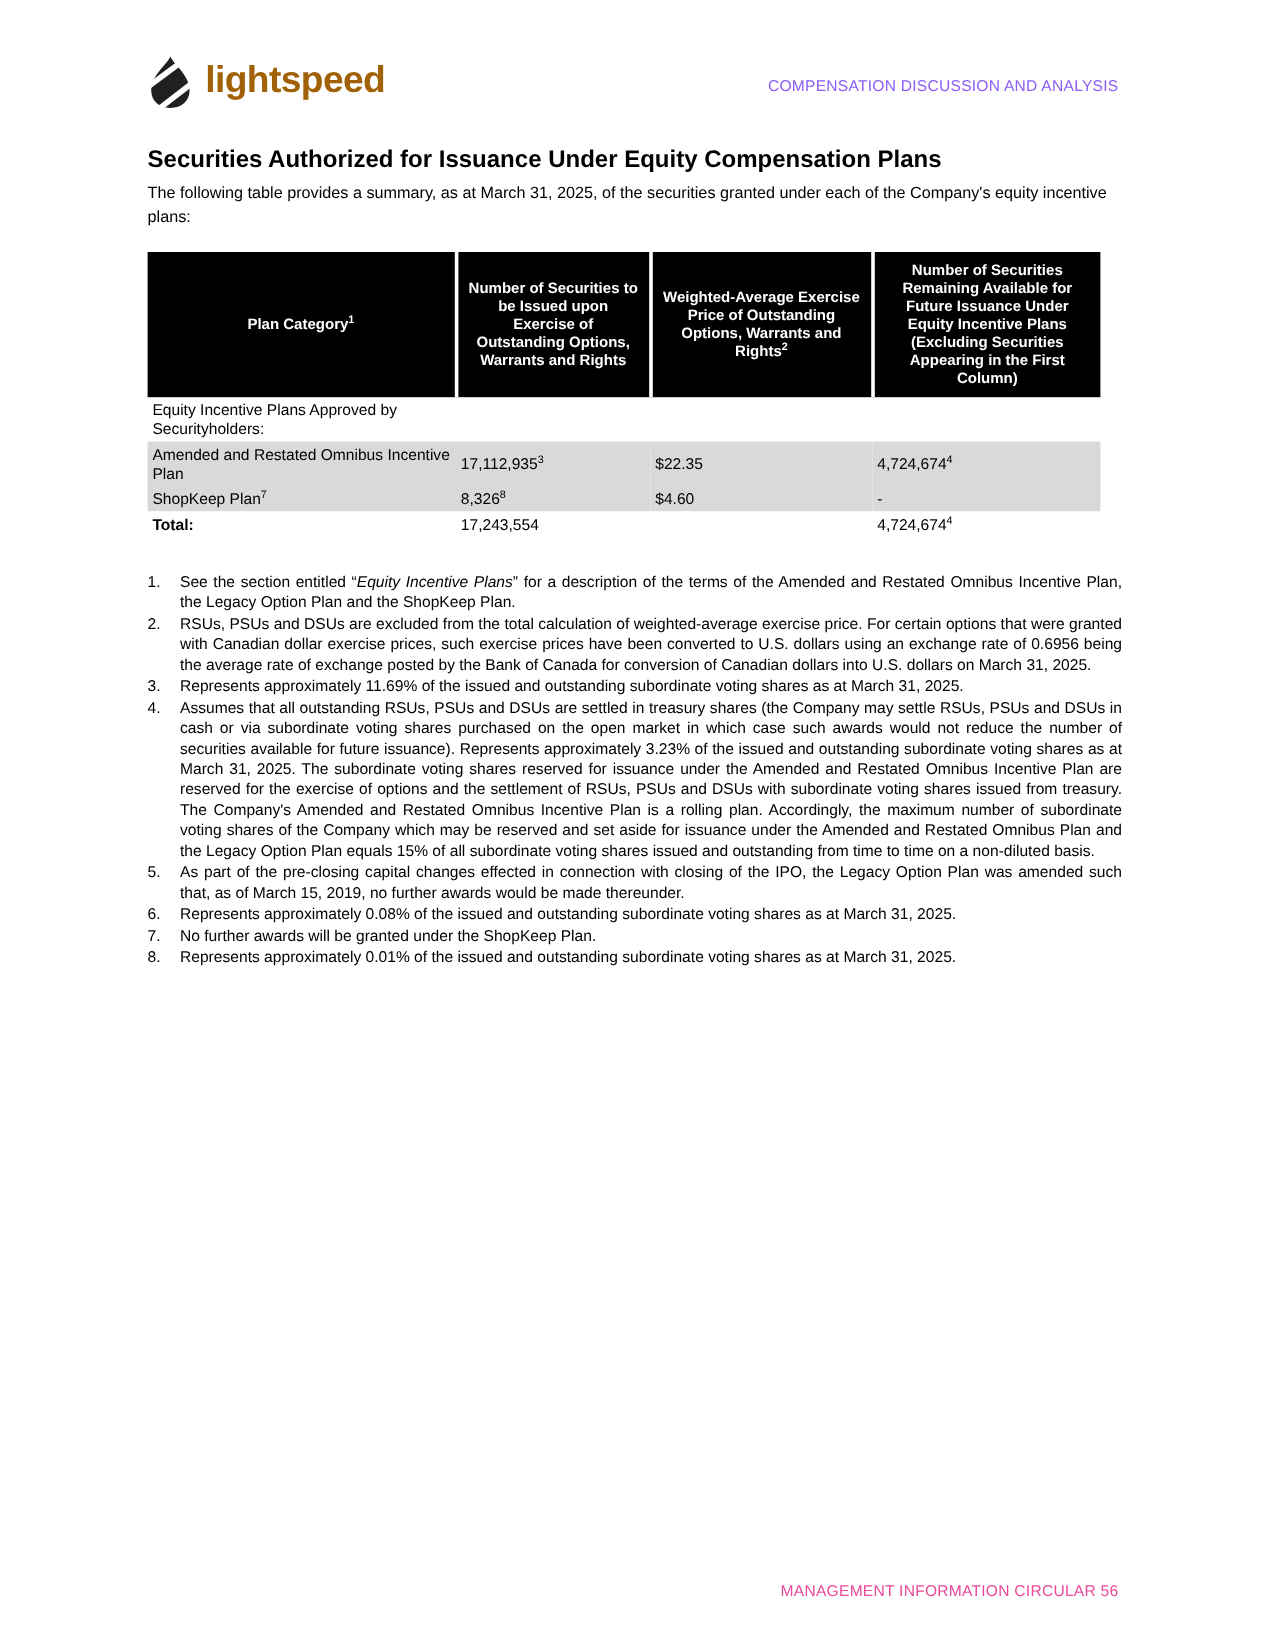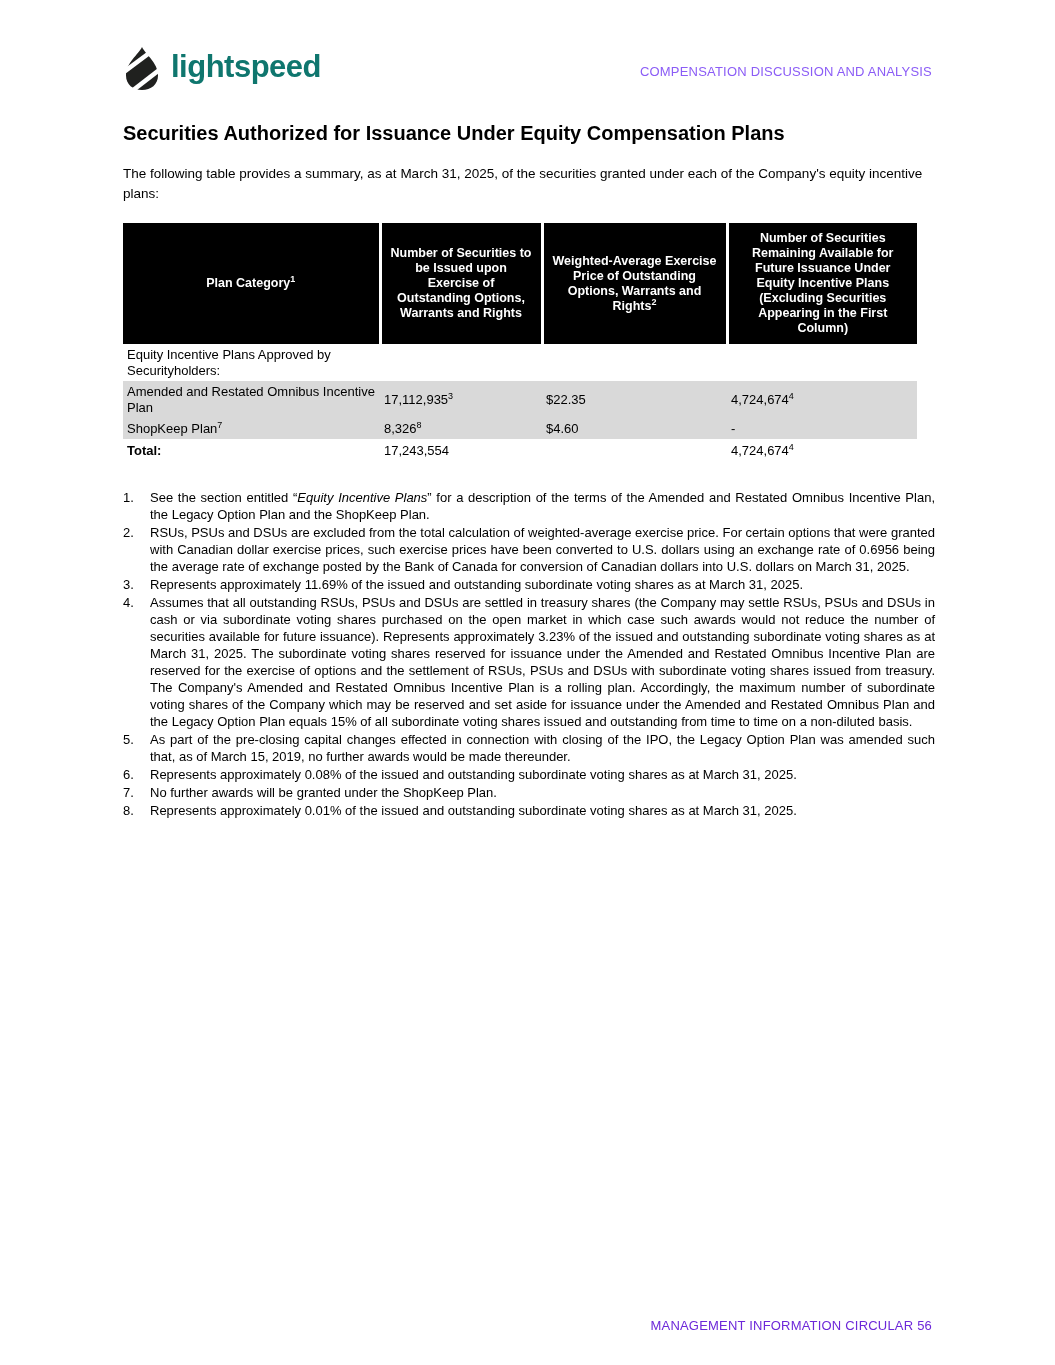--- a/index.html
+++ b/index.html
@@ -11,29 +11,29 @@
     position: relative;
     overflow: hidden;
   }
   .page { position: relative; width: 1055px; height: 1365px; }
   .content { padding: 45px 123px 0 123px; }
 
   
   .page-header { display: flex; justify-content: space-between; align-items: center; height: 46px; }
   .brand { display: flex; align-items: center; gap: 10px; }
   .brand-text {
-    font-size: 31px; font-weight: 700; color: #0f766e;
+    font-size: 31px; font-weight: 700; color: #a16207;
     letter-spacing: -0.5px; line-height: 1;
     padding-bottom: 4px;
   }
   .section-label { font-size: 13px; color: #8b5cf6; letter-spacing: 0.2px; margin-top: 6px; }
 
   
   h1.doc-title { margin-top: 30px; font-size: 20px; line-height: 24px; font-weight: 700; color: #000; }
-  p.intro { margin-top: 19px; font-size: 13.5px; line-height: 20px; color: #000; max-width: 812px; }
+  p.intro { margin-top: 6px; font-size: 13.5px; line-height: 20px; color: #000; max-width: 812px; }
 
   
   table.ec-table { margin-top: 19px; border-collapse: collapse; table-layout: fixed; width: 794px; }
   .ec-table th {
     background: #000000; color: #ffffff; font-weight: 700;
     font-size: 12.5px; line-height: 15px; text-align: center;
     vertical-align: middle; padding: 8px 8px; height: 120px;
   }
   .ec-table th + th { border-left: 3px solid #ffffff; }
   .ec-table td {
@@ -54,21 +54,21 @@
     position: relative; padding-left: 27px;
     font-size: 13px; line-height: 17px;
     text-align: justify; margin-bottom: 1px;
   }
   .fn-num { position: absolute; left: 0; top: 0; }
   .fn-text em { font-style: italic; }
 
   
   .page-footer {
     position: absolute; right: 123px; top: 1318px;
-    font-size: 13px; color: #6d28d9; letter-spacing: 0.2px;
+    font-size: 13px; color: #ec4899; letter-spacing: 0.2px;
   }
 </style>
 </head>
 <body>
 
 <div class="page">
   <div class="content">
 
     <div class="page-header">
       <div class="brand">

